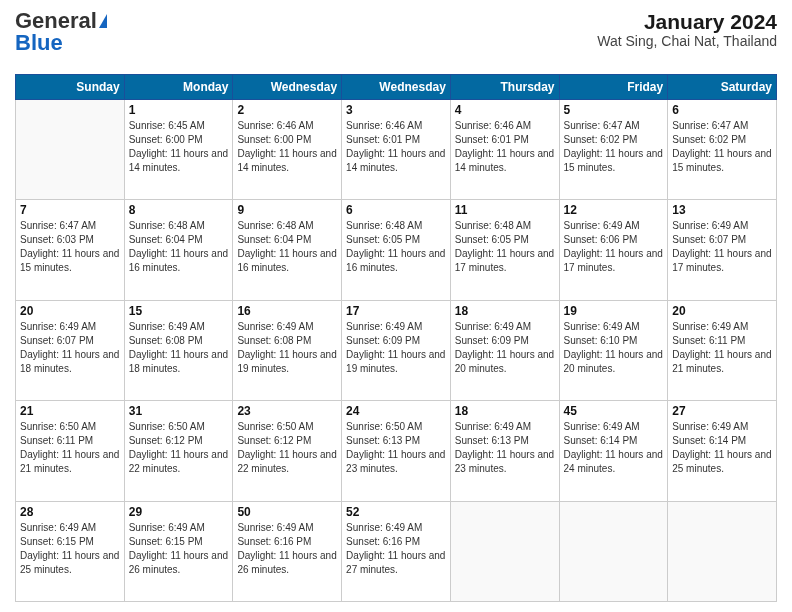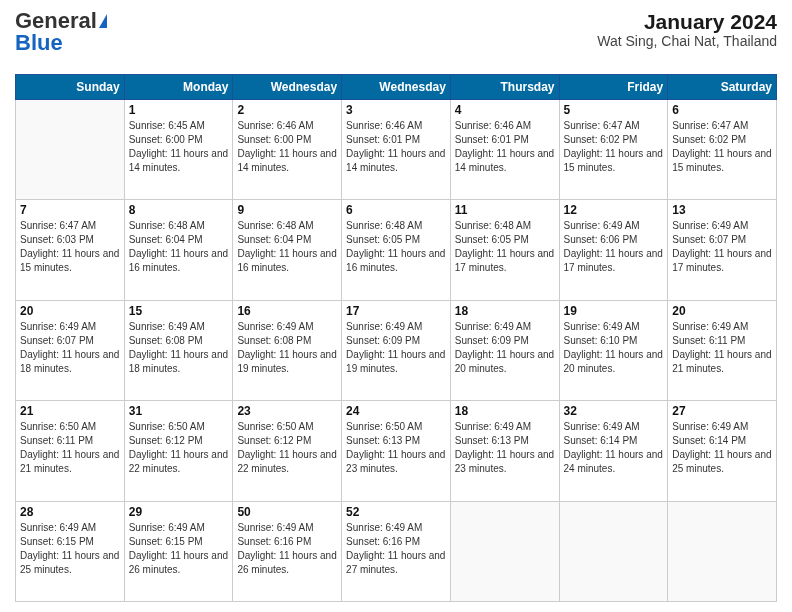--- a/index.html
+++ b/index.html
@@ -334,21 +334,21 @@
       </td>
           <td>
         <span class="day-num">18</span>
         <div class="cell-info">
           Sunrise: 6:49 AM<br>
           Sunset: 6:13 PM<br>
           Daylight: 11 hours and 23 minutes.
         </div>
       </td>
           <td>
-        <span class="day-num">32</span>
+        <span class="day-num">45</span>
         <div class="cell-info">
           Sunrise: 6:49 AM<br>
           Sunset: 6:14 PM<br>
           Daylight: 11 hours and 24 minutes.
         </div>
       </td>
           <td>
         <span class="day-num">27</span>
         <div class="cell-info">
           Sunrise: 6:49 AM<br>

